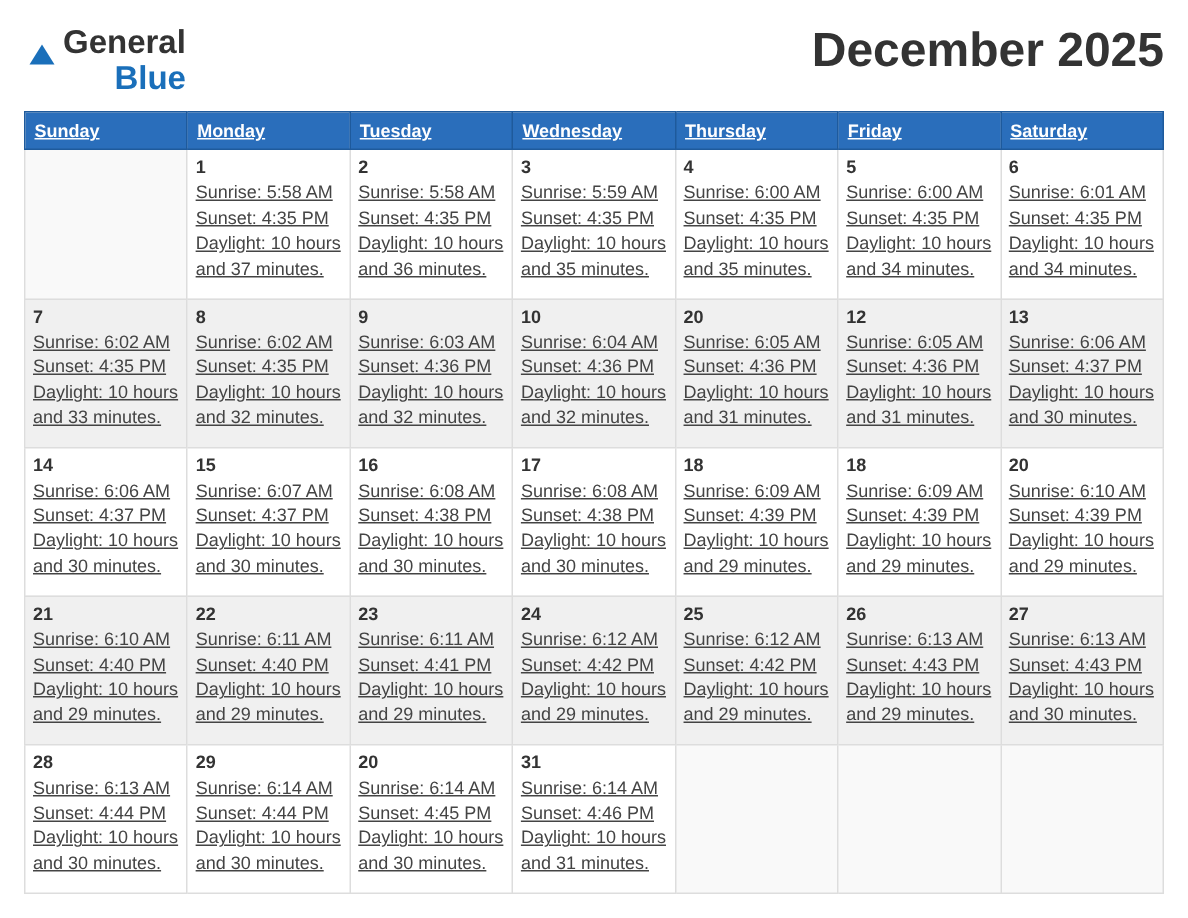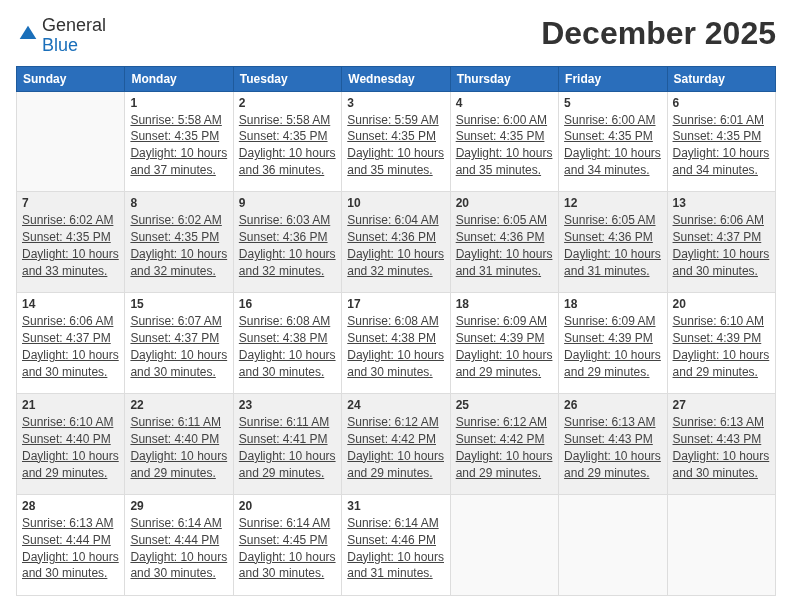--- a/index.html
+++ b/index.html
@@ -21,23 +21,24 @@
       display: flex;
       justify-content: space-between;
       align-items: flex-start;
       margin-bottom: 10px;
     }
     .logo {
       display: flex;
       align-items: center;
     }
     .logo-text {
-      font-size: 18px;
-      font-weight: normal;
+      font-size: 22px;
+      font-weight: bold;
       line-height: 1.1;
+      text-align: right;
     }
     .logo-general { color: #333; }
     .logo-blue { color: #1a6fba; }
     .logo-icon {
       width: 20px;
       height: 20px;
       margin-left: 2px;
     }
     .title-section {
       text-align: center;
@@ -59,20 +60,21 @@
       width: 100%;
       table-layout: fixed;
     }
     .calendar th {
       background-color: #2a6ebb;
       color: white;
       text-align: left;
       padding: 5px 6px;
       font-size: 12px;
       border: 1px solid #1e5a9c;
+      text-decoration: underline;
     }
     .calendar td {
       vertical-align: top;
       padding: 4px 5px;
       border: 1px solid #ddd;
       font-size: 10px;
       color: #333;
       height: 88px;
     }
     .calendar td.empty {

